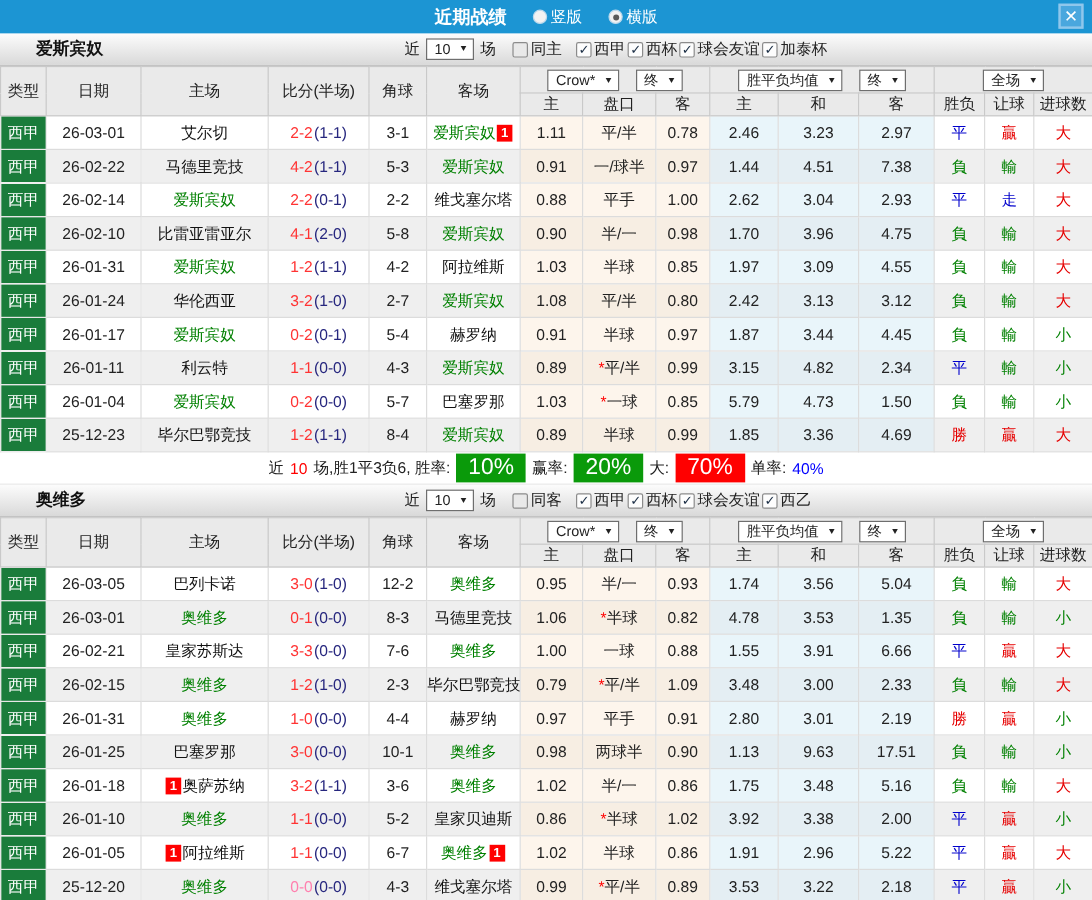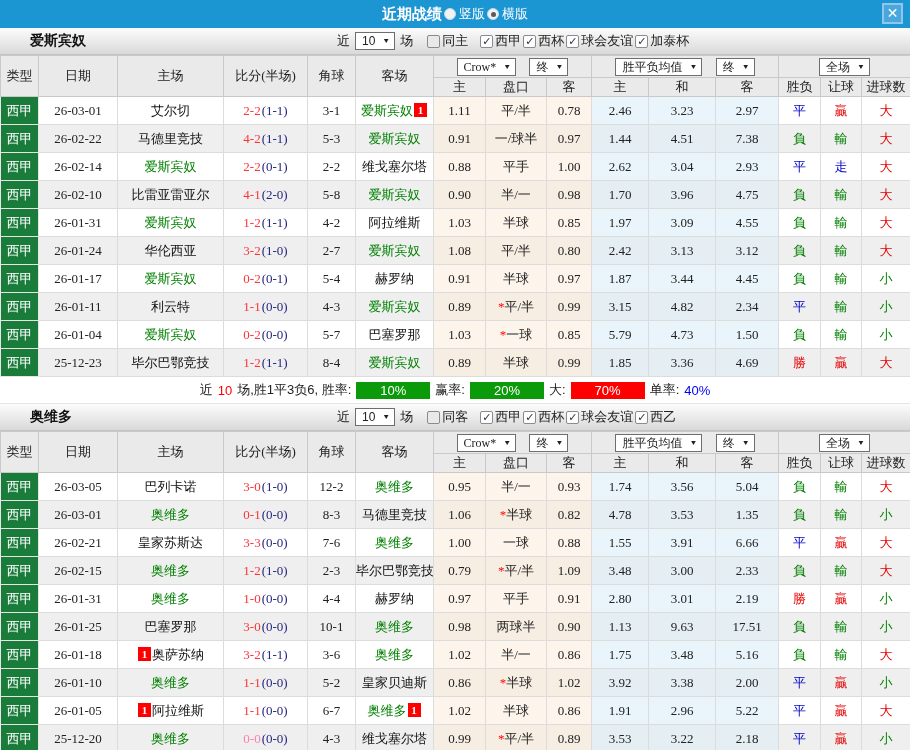--- a/index.html
+++ b/index.html
@@ -1,41 +1,41 @@
 <!DOCTYPE html>
 <html><head>
 <meta charset="utf-8">
 <style>
   html,body{margin:0;padding:0;background:#fff;}
   body{width:910px;height:750px;font-family:"Liberation Sans","DejaVu Sans",sans-serif;font-size:13px;color:#222;overflow:hidden;}
 
   
   .topbar{height:28px;background:#1c95d3;position:relative;display:flex;align-items:center;justify-content:center;color:#fff;}
-  .title-group{display:flex;align-items:center;gap:2px;}
+  .title-group{display:flex;align-items:center;gap:22px;}
   .panel-title{font-weight:bold;font-size:15px;}
   .radio-opt{display:inline-flex;align-items:center;gap:3px;font-size:13px;cursor:pointer;}
   .rb{width:12px;height:12px;border-radius:50%;background:#f2f2f2;border:1px solid #bcd9ec;display:inline-block;position:relative;box-sizing:border-box;}
   .rb.checked::after{content:"";position:absolute;left:3px;top:3px;width:5px;height:5px;border-radius:50%;background:#5a5a5a;}
   .close-btn{position:absolute;right:7px;top:3px;width:21px;height:21px;background:#4aa7de;border:2px solid #8fc7ec;box-sizing:border-box;color:#fff;font-weight:bold;font-size:14px;line-height:16px;text-align:center;cursor:pointer;}
 
   
   .band{height:27px;background:linear-gradient(#fcfcfc,#d9d9d9);border-bottom:1px solid #c3c3c3;position:relative;display:flex;align-items:center;box-sizing:border-box;}
   .team-name{font-weight:bold;font-size:14px;margin-left:30px;color:#111;}
   .filters{position:absolute;left:337px;top:0;height:100%;display:flex;align-items:center;font-size:13px;color:#222;}
   .select-box{display:inline-flex;align-items:center;gap:7px;background:#fff;border:1px solid #6e6e6e;padding:1px 4px 1px 6px;font-size:12px;line-height:14px;margin:0 5px;cursor:pointer;}
   .select-box .arr{font-size:8px;transform:scaleY(.9);}
   .chk{display:inline-flex;align-items:center;gap:2px;cursor:pointer;}
   .chk.first{margin-left:14px;margin-right:10px;text-align:center;}
   .chk.league{margin-left:2px;}
   .cb{width:13px;height:13px;box-sizing:border-box;border:1px solid #8b8b8b;background:#e9e9e9;display:inline-flex;align-items:center;justify-content:center;font-size:11px;color:#1c2f46;border-radius:2px;}
   .cb.checked{background:#fdfdfd;}
   .cb.checked::before{content:"✓";font-weight:bold;}
 
   
-  table{table-layout:fixed;width:910px;border-collapse:collapse;font-family:Liberation Serif, serif;}
+  table{table-layout:fixed;width:910px;border-collapse:collapse;}
   th{background:#eaeaea;font-weight:normal;font-size:13px;color:#222;border:1px solid #c9c9c9;padding:0;}
   thead .h1 th{height:21px;}
   thead .h2 th{height:17px;}
   td{padding:0;text-align:center;font-size:13px;border:1px solid #dcdcdc;white-space:nowrap;overflow:hidden;height:27px;}
   tbody tr:nth-child(even) td{background:#efefef;}
   tbody tr:nth-child(odd) td{background:#ffffff;}
   tbody td.c-type{background:#1a7c3b !important;color:#fff;border-color:#e6e6e6;}
   tbody td.c-odds{background:#fdf5ec !important;text-align:center;}
   tbody tr:nth-child(even) td.c-odds{background:#f7eee3 !important;}
   tbody td.c-wdl{background:#e9f5fa !important;}
@@ -45,21 +45,21 @@
   .badge{display:inline-block;background:#ff0000;color:#fff;font-size:11px;font-weight:bold;min-width:11px;height:14px;line-height:14px;padding:0 1px;margin:0 1px;vertical-align:1px;}
   .score{color:#ff3333;}
   .score.pink{color:#ff7fae;}
   .half{color:#26267e;margin-left:1px;}
   .star{color:#ff0000;}
 
   
   .table-footer{height:27px;display:flex;align-items:center;justify-content:center;gap:5px;font-size:13px;border-bottom:1px solid #e6e6e6;box-sizing:border-box;}
   .red-num{color:#ff0000;}
   .blue-num{color:#0000ff;}
-  .badge-rate{color:#fff;padding:1px 24px;font-size:13px;}
+  .badge-rate{color:#fff;padding:1px 10px;font-size:19px;}
   .badge-rate.green{background:#0a9a0a;}
   .badge-rate.red{background:#ff0000;text-align:right;}
 </style>
 </head>
 <body>
 
 <div class="topbar">
   <div class="title-group">
     <span class="panel-title">近期战绩</span>
     <span class="radio-opt">

